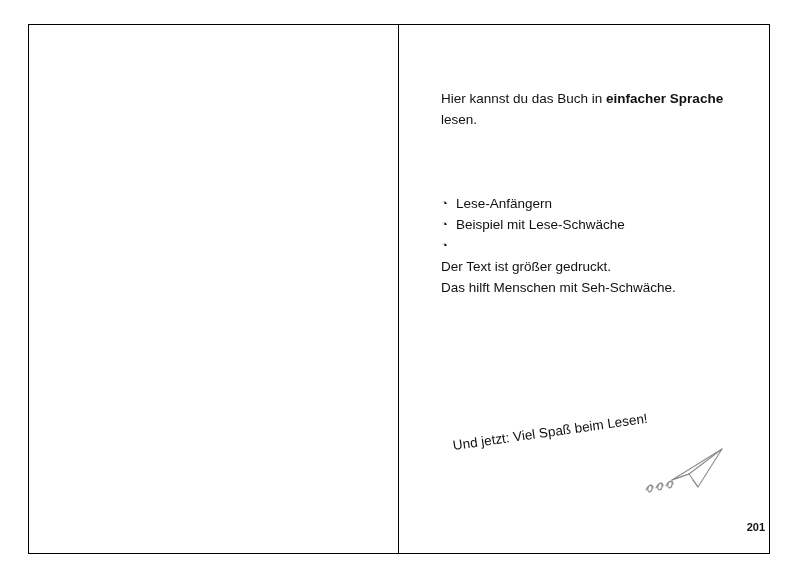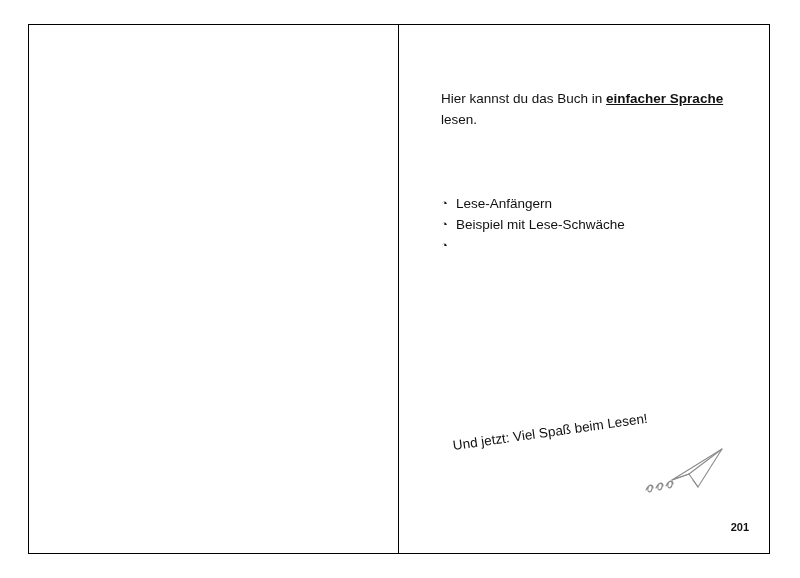--- a/index.html
+++ b/index.html
@@ -51,21 +51,20 @@
     right: 16px;
   }
   .para {
     font-size: 13.5px;
     line-height: 21px;
     color: #111111;
     white-space: pre-line;
   }
   .para.bold-lead b {
     font-weight: bold;
-    text-decoration: underline;
   }
   .block-gap {
     height: 21px;
   }
   .list {
     margin: 0;
     padding: 0;
     list-style: none;
   }
   .list li {
@@ -102,21 +101,21 @@
   }
   .plane {
     position: absolute;
     left: 182px;
     top: 20px;
     width: 95px;
     height: 55px;
   }
   .page-number {
     position: absolute;
-    right: 20px;
+    right: 4px;
     bottom: 20px;
     font-size: 11px;
     font-weight: bold;
     color: #111111;
   }
 </style>
 </head>
 <body>
 
 <div class="page-wrap">
@@ -153,20 +152,22 @@
             <span class="bullet">◔</span>
             <span>Beispiel mit Lese-Schwäche</span>
           </li>
           <li>
             <span class="bullet">◔</span>
           </li>
         </ul>
 
         <div class="block-gap"></div>
 
+        <div class="para">Der Text ist größer gedruckt.
+Das hilft Menschen mit Seh-Schwäche.</div>
 
       </div>
 
       <div class="closing">
         <div class="closing-text">Und jetzt: Viel Spaß beim Lesen!</div>
         <svg class="plane" viewBox="0 0 95 55">
           <g fill="none" stroke="#8c8c8c" stroke-width="1.1" stroke-linecap="round" stroke-linejoin="round">
             <path d="M36 40 L86 9 L62 47 L53 34 Z"></path>
             <path d="M36 40 L53 34"></path>
             <path d="M53 34 L86 9"></path>

